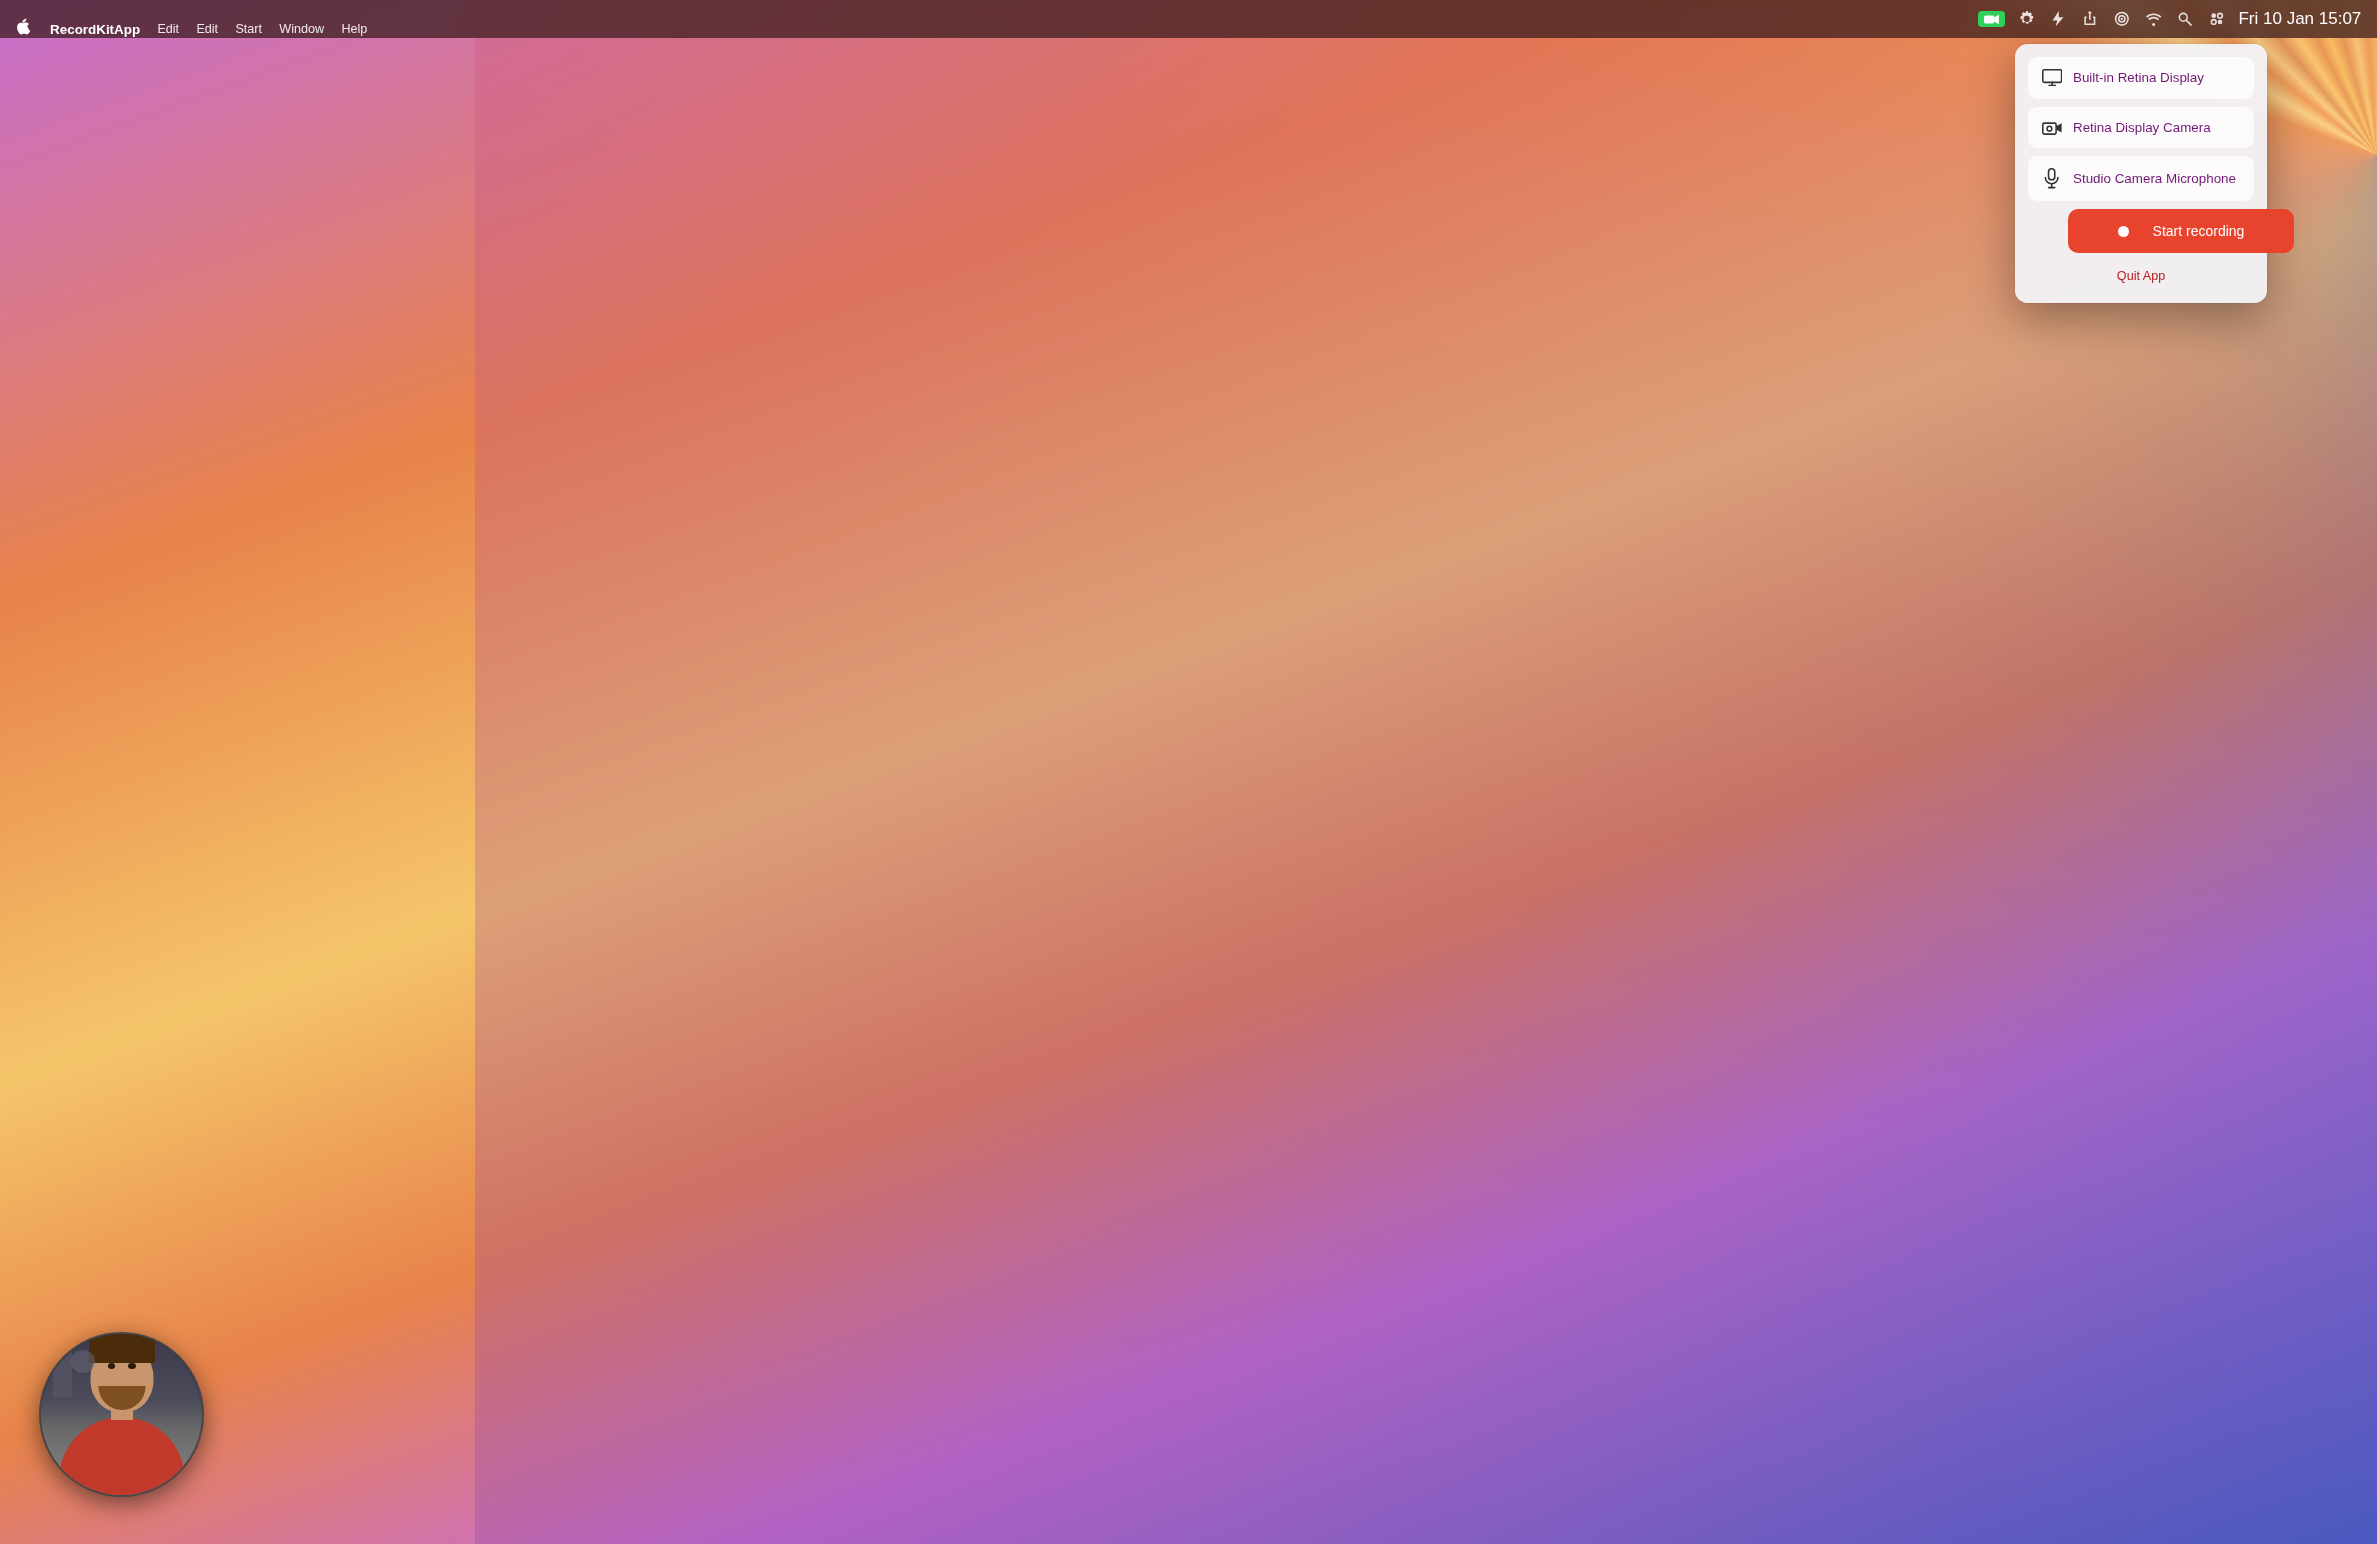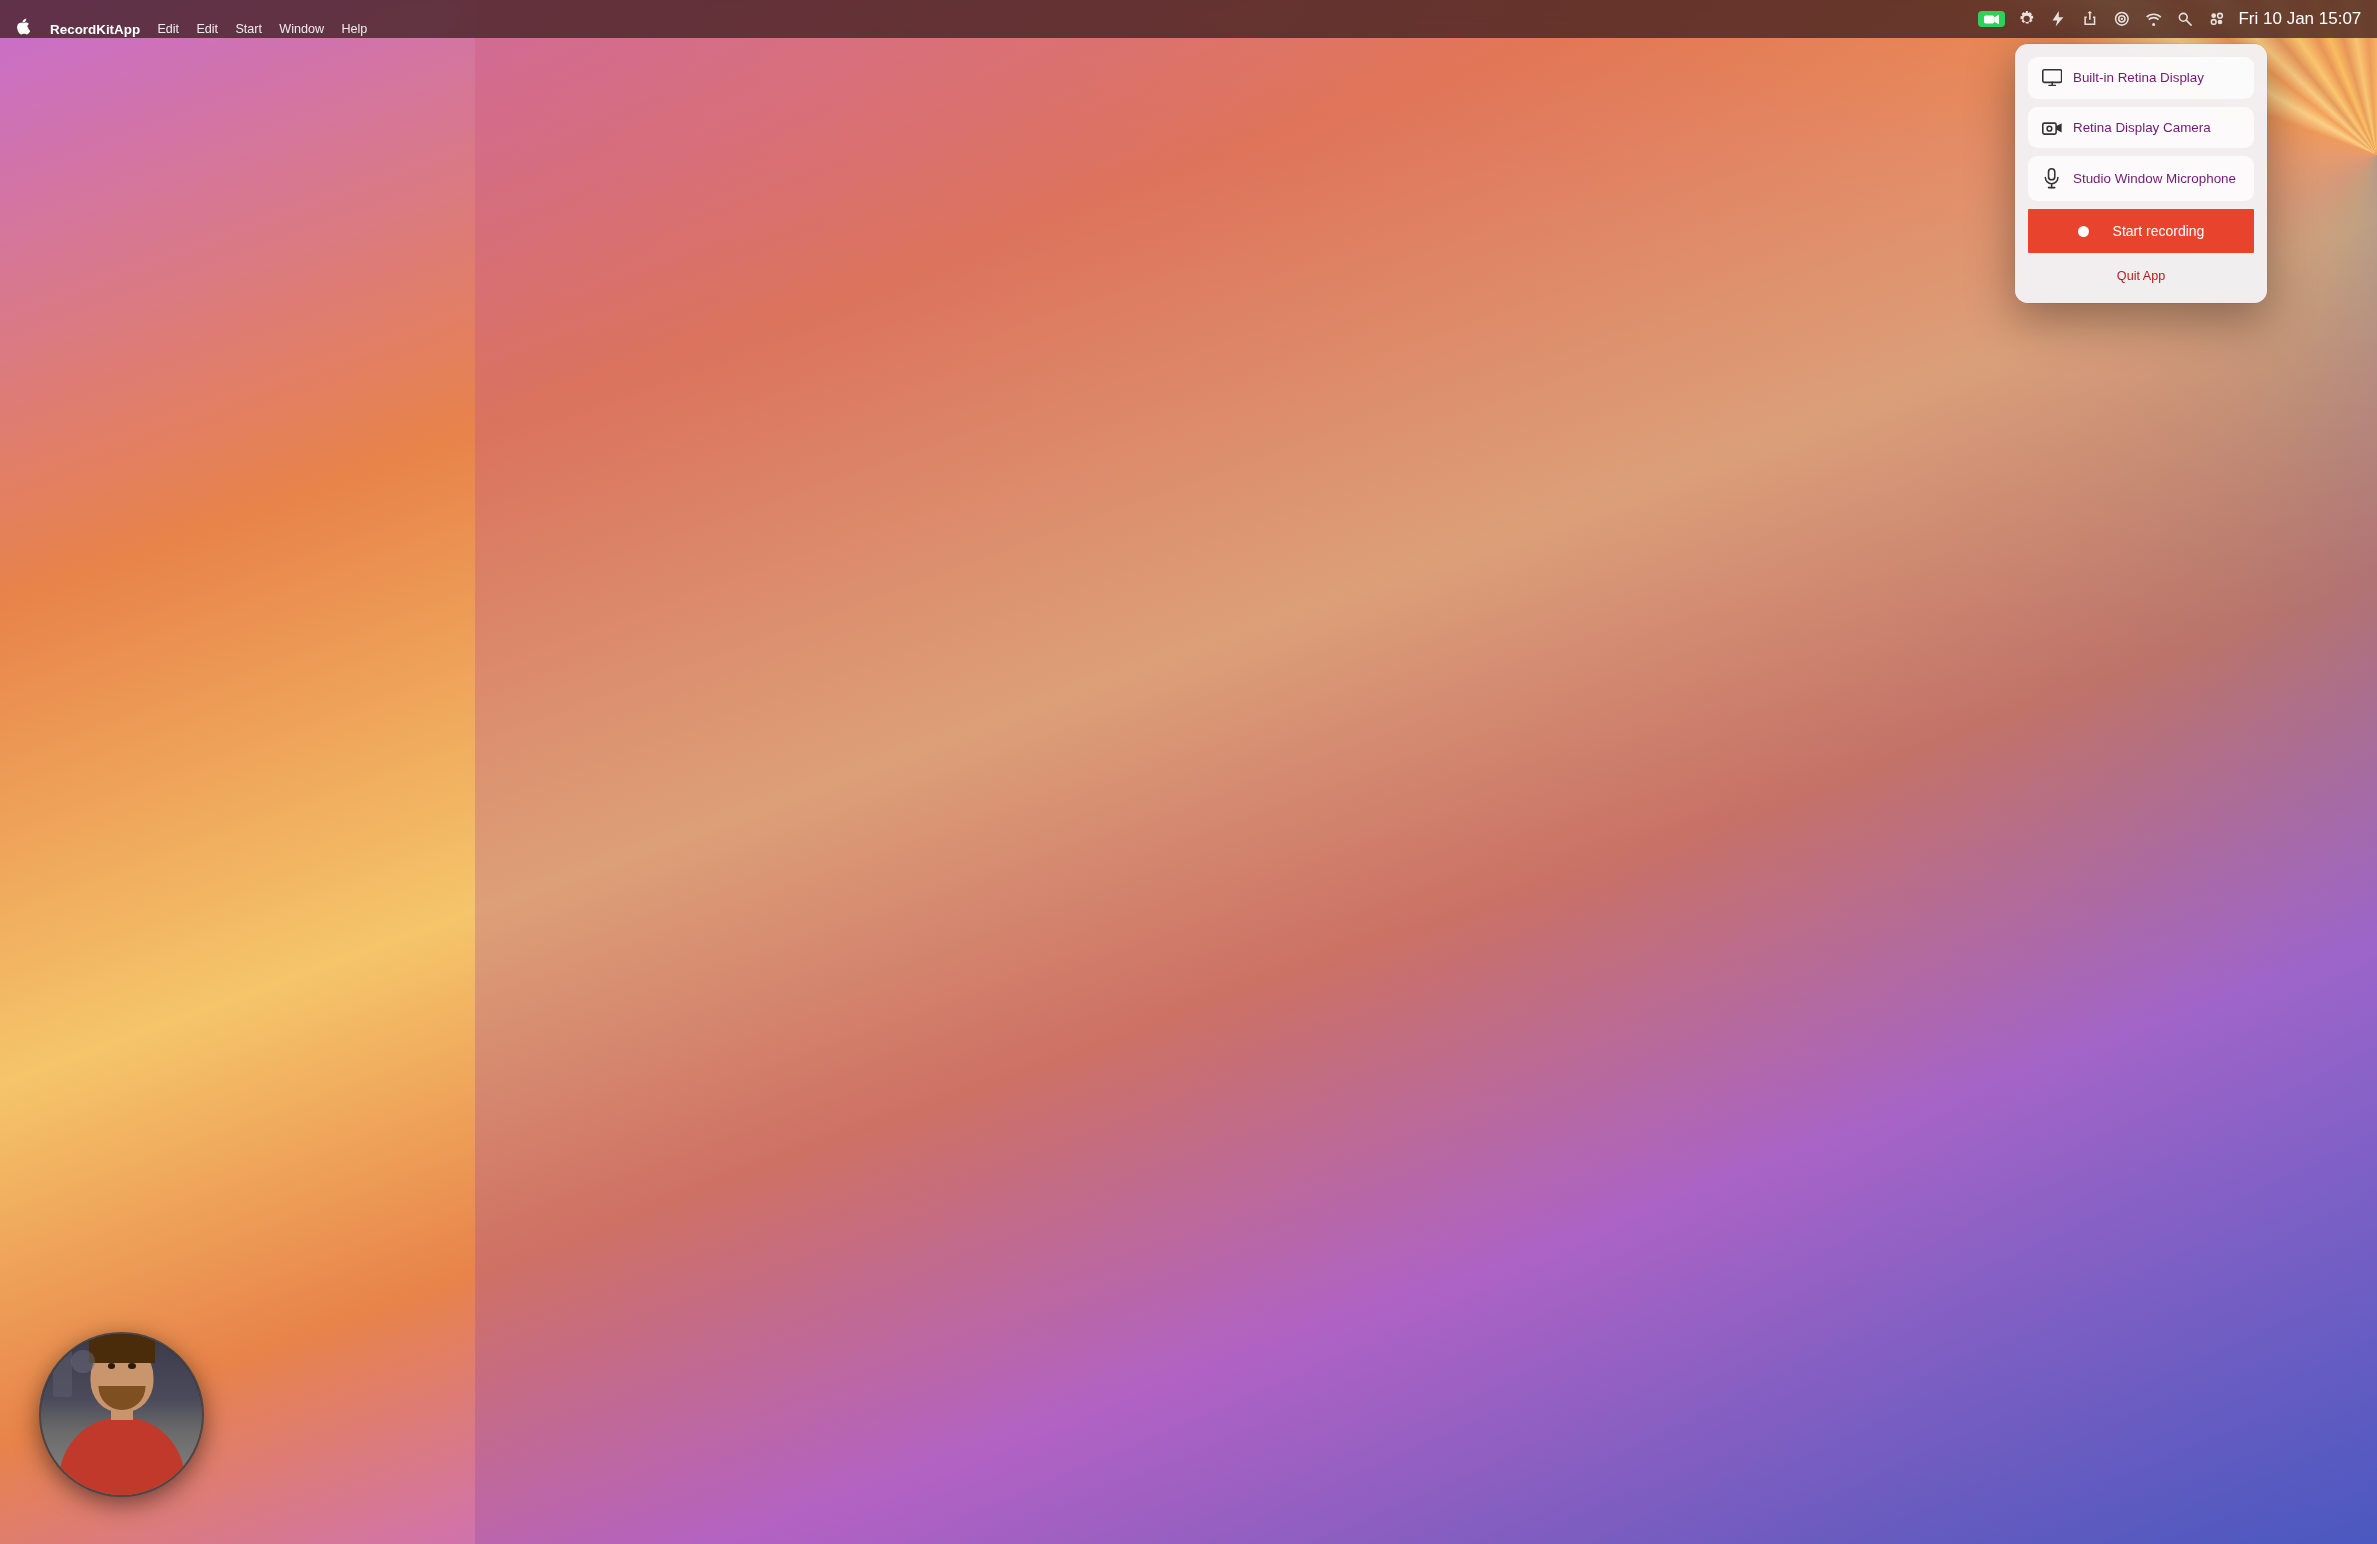--- a/index.html
+++ b/index.html
@@ -175,29 +175,30 @@
     }
 
     .panel-item-text {
       font-size: 13.4px;
       color: #701a75;
       font-weight: 400;
     }
 
     .start-recording-btn {
       background: #e8432d;
-      border-radius: 1px;
+      border-radius: 10px;
       padding: 14px;
       display: flex;
       align-items: center;
       justify-content: center;
       gap: 24px;
       cursor: pointer;
       border: none;
       width: 100%;
+      margin-left: 40px;
     }
 
     .record-dot {
       width: 11px;
       height: 11px;
       background: white;
       border-radius: 50%;
       flex-shrink: 0;
     }
 
@@ -367,21 +368,21 @@
 
   <div class="panel-item">
     <div class="panel-item-icon">
       <svg width="17.3" height="20.4" viewBox="0 0 22 26" fill="none" stroke="#333" stroke-width="2" stroke-linecap="round" stroke-linejoin="round">
         <rect x="7" y="1" width="8" height="14" rx="4"></rect>
         <path d="M3 12a8 8 0 0016 0"></path>
         <line x1="11" y1="20" x2="11" y2="25"></line>
         <line x1="7" y1="25" x2="15" y2="25"></line>
       </svg>
     </div>
-    <span class="panel-item-text">Studio Window Microphone</span>
+    <span class="panel-item-text">Studio Camera Microphone</span>
   </div>
 
   <button class="start-recording-btn">
     <div class="record-dot"></div>
     <span class="start-recording-label">Start recording</span>
   </button>
 
   <div class="quit-app-btn">Quit App</div>
 </div>
 

